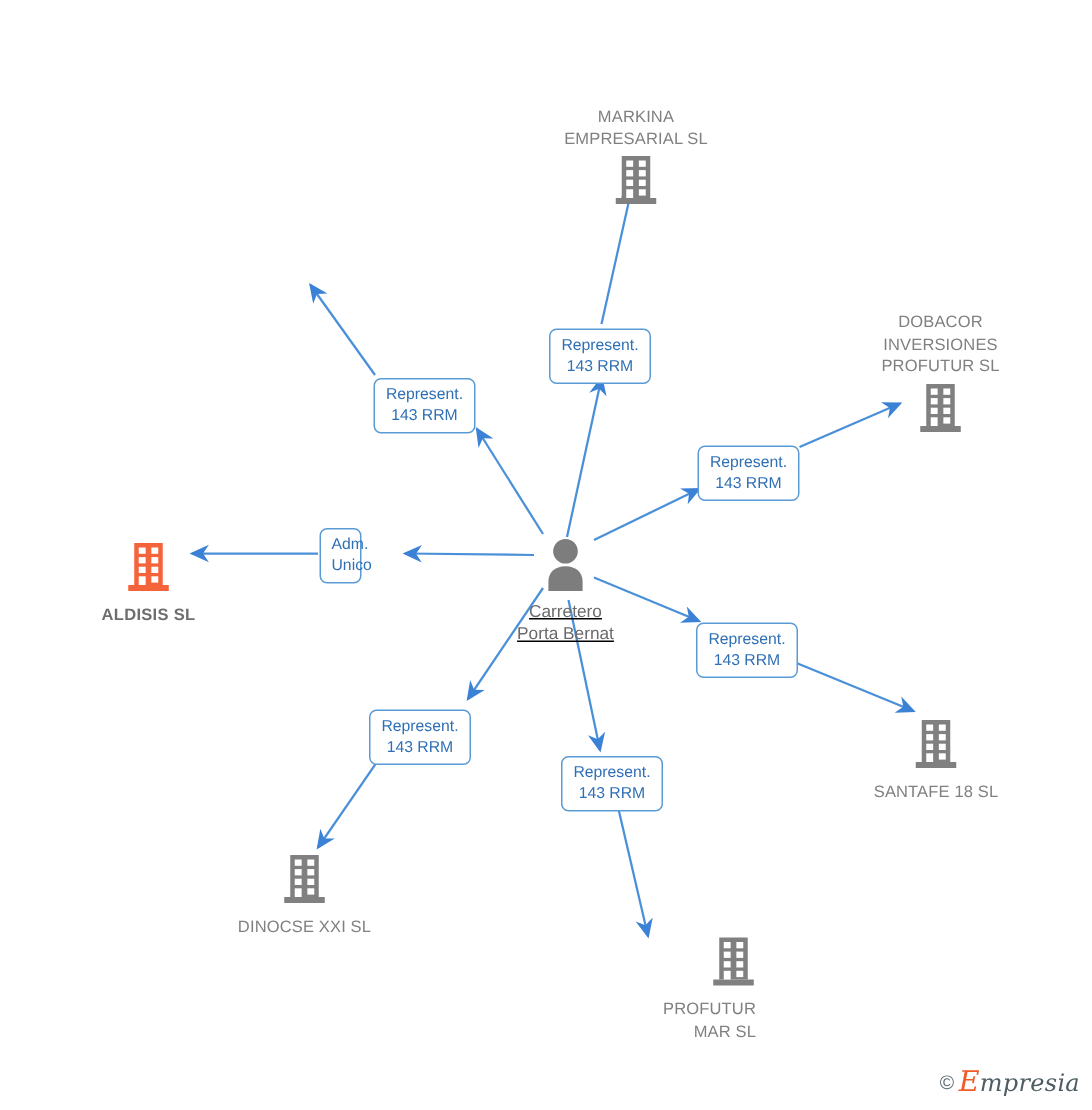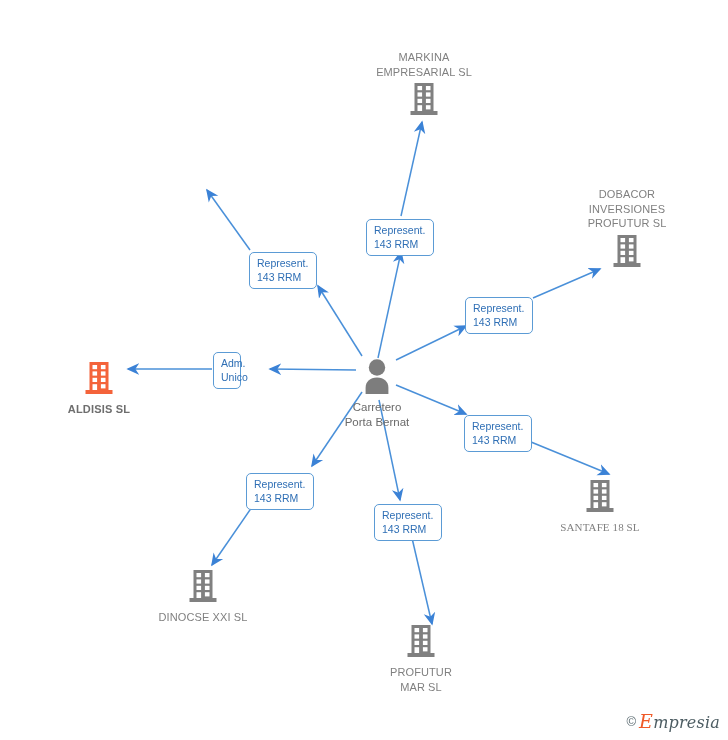--- a/index.html
+++ b/index.html
@@ -14,39 +14,40 @@
   svg.edges{position:absolute;left:0;top:0;width:728px;height:740px;}
 
   
   .node{position:absolute;text-align:center;}
   .node .bldg{display:block;margin:0 auto;}
   .node .caption{
     font-size:11px;line-height:14.5px;color:#808080;
     white-space:pre-line;letter-spacing:.1px;
   }
   .node.focus .caption{color:#6e6e6e;font-weight:bold;font-size:11px;letter-spacing:.2px;}
-  .node.caption-top .caption{margin-bottom:3px;}
+  .node.caption-top .caption{margin-bottom:3px;margin-top:21px;}
   .node.caption-bottom .caption{margin-top:3px;}
 
   
   .person-node{position:absolute;text-align:center;}
   .person-node .caption{
     font-size:11.5px;line-height:15px;color:#6a6a6a;white-space:pre-line;margin-top:2px;
   }
 
   
   .elabel{
     position:absolute;
     border:1.3px solid #5b9bd5;
     border-radius:5px;
     background:#ffffff;
     color:#2f6fb5;
     font-size:10.5px;
     line-height:14px;
     padding:3px 7px 4px 7px;
+    text-align:center;
     white-space:pre-line;
     box-sizing:border-box;
   }
 
   
   .watermark{
     position:absolute;right:8px;bottom:8px;
     display:flex;align-items:center;gap:3px;
     font-size:15px;color:#4d5d63;
   }
@@ -105,21 +106,21 @@
 
   <div class="elabel" style="left:464px;top:415px;width:68px;">Represent.
 143 RRM</div>
 
   <div class="elabel" style="left:374px;top:504px;width:68px;">Represent.
 143 RRM</div>
 
   <div class="elabel" style="left:246px;top:473px;width:68px;">Represent.
 143 RRM</div>
 
-  <div class="person-node" style="left:317px;top:358px;width:120px;">
+  <div class="person-node" style="left:317px;top:358px;width:120px;text-decoration:underline;">
     <span>
       <svg width="34" height="36" viewBox="0 0 34 36" aria-hidden="true">
         <circle cx="17" cy="9.5" r="8.2" fill="#7d7d7d"></circle>
         <path d="M17 19.5c-7.2 0-11.4 4.3-11.4 10.2V36h22.8v-6.3C28.4 23.8 24.2 19.5 17 19.5Z" fill="#7d7d7d"></path>
       </svg>
     </span>
     <div class="caption">Carretero
 Porta Bernat</div>
   </div>
 
@@ -180,41 +181,41 @@
           <rect x="8.5" y="16.8" width="4.6" height="4.2"></rect>
             <rect x="16.9" y="16.8" width="4.6" height="4.2"></rect>
           <rect x="8.5" y="23.2" width="4.6" height="5.8"></rect>
             <rect x="16.9" y="23.2" width="4.6" height="4.2"></rect>
         </g>
       </svg>
     </span>
     <div class="caption">ALDISIS SL</div>
   </div>
 
-  <div class="node caption-bottom" style="left:540px;top:479px;width:120px;font-family:Liberation Serif, serif;">
+  <div class="node caption-bottom" style="left:564px;top:479px;width:120px;">
     <span class="bldg">
       <svg width="30" height="34" viewBox="0 0 30 34" aria-hidden="true">
         <rect x="5.5" y="1" width="19" height="28" fill="#808080"></rect>
         <rect x="1.5" y="29" width="27" height="4" fill="#808080"></rect>
         <g fill="#ffffff">
           <rect x="8.5" y="4" width="4.6" height="4.2"></rect>
             <rect x="16.9" y="4" width="4.6" height="4.2"></rect>
           <rect x="8.5" y="10.4" width="4.6" height="4.2"></rect>
             <rect x="16.9" y="10.4" width="4.6" height="4.2"></rect>
           <rect x="8.5" y="16.8" width="4.6" height="4.2"></rect>
             <rect x="16.9" y="16.8" width="4.6" height="4.2"></rect>
           <rect x="8.5" y="23.2" width="4.6" height="5.8"></rect>
             <rect x="16.9" y="23.2" width="4.6" height="4.2"></rect>
         </g>
       </svg>
     </span>
     <div class="caption">SANTAFE 18 SL</div>
   </div>
 
-  <div class="node caption-bottom" style="left:361px;top:624px;width:120px;">
+  <div class="node caption-bottom" style="left:384px;top:624px;width:120px;text-align:right;">
     <span class="bldg">
       <svg width="30" height="34" viewBox="0 0 30 34" aria-hidden="true">
         <rect x="5.5" y="1" width="19" height="28" fill="#808080"></rect>
         <rect x="1.5" y="29" width="27" height="4" fill="#808080"></rect>
         <g fill="#ffffff">
           <rect x="8.5" y="4" width="4.6" height="4.2"></rect>
             <rect x="16.9" y="4" width="4.6" height="4.2"></rect>
           <rect x="8.5" y="10.4" width="4.6" height="4.2"></rect>
             <rect x="16.9" y="10.4" width="4.6" height="4.2"></rect>
           <rect x="8.5" y="16.8" width="4.6" height="4.2"></rect>

